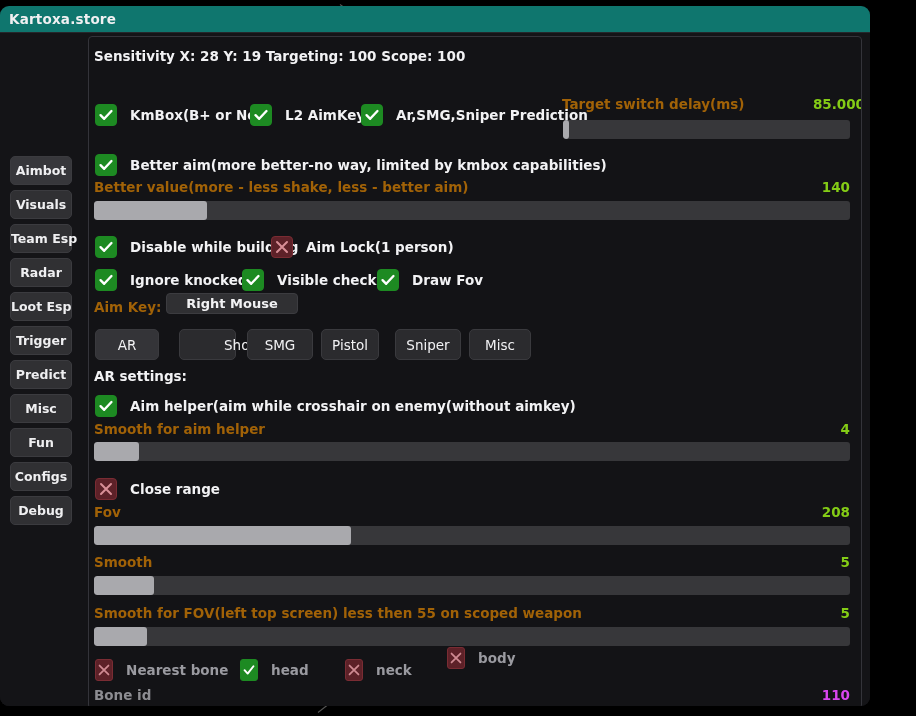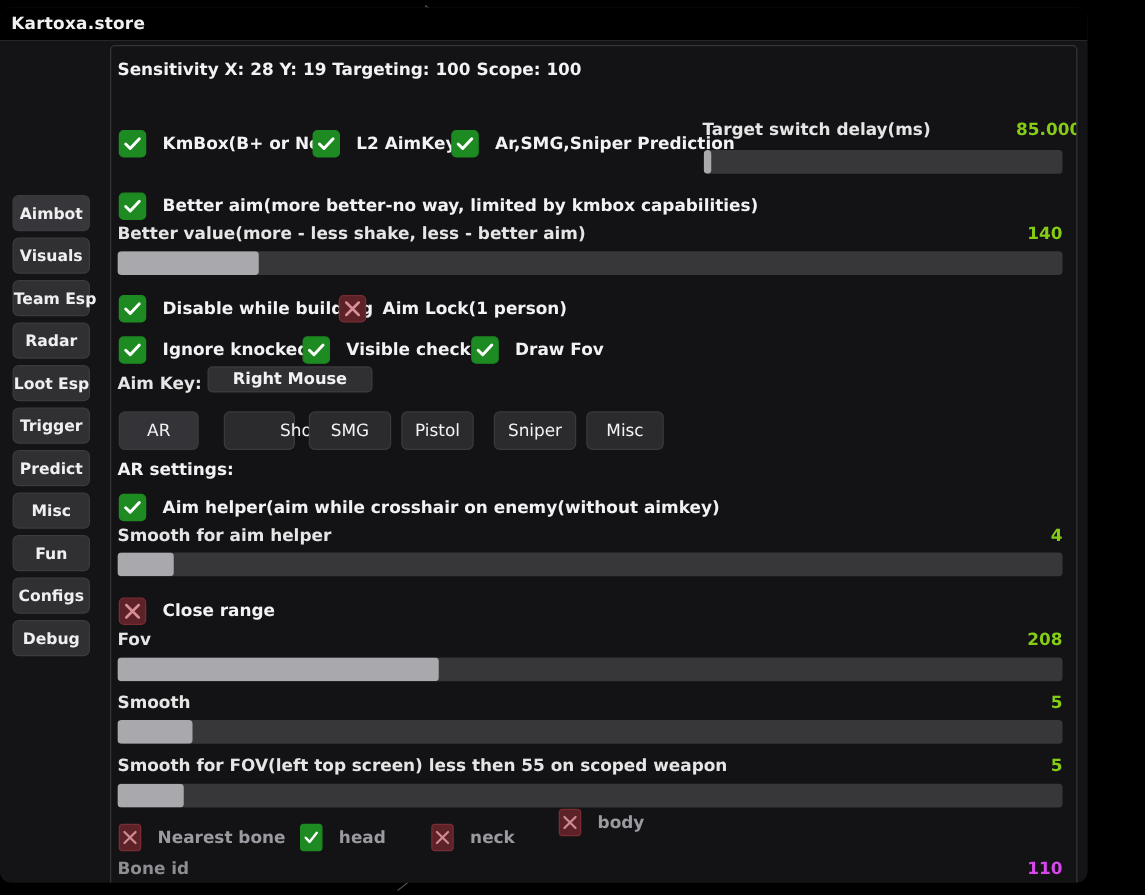--- a/index.html
+++ b/index.html
@@ -30,21 +30,21 @@
     left: 0px; top: 6px;
     width: 870px; height: 700px;
     background: #141417;
     border-radius: 9px;
     overflow: hidden;
   }
   .titlebar {
     position: absolute;
     left: 0; top: 0;
     width: 100%; height: 26px;
-    background: #000000;
+    background: #0f766e;
     border-bottom: 1px solid #26272b;
   }
   .title-text {
     position: absolute;
     left: 9px; top: 5px;
     font-size: 13.5px;
     font-weight: bold;
     color: #f0f0f2;
     letter-spacing: .2px;
     white-space: nowrap;
@@ -109,21 +109,21 @@
 
   .hdr {
     font-size: 13.5px;
     font-weight: bold;
     color: #f2f2f4;
     white-space: nowrap;
   }
   .lbl {
     font-size: 13.5px;
     font-weight: bold;
-    color: #e5e5e5;
+    color: #a16207;
     white-space: nowrap;
   }
   .lbl.dim { color: #8d8d92; }
   .val {
     font-size: 13.5px;
     font-weight: bold;
     color: #84cc16;
     white-space: nowrap;
   }
   .val.dim { color: #d946ef; }

